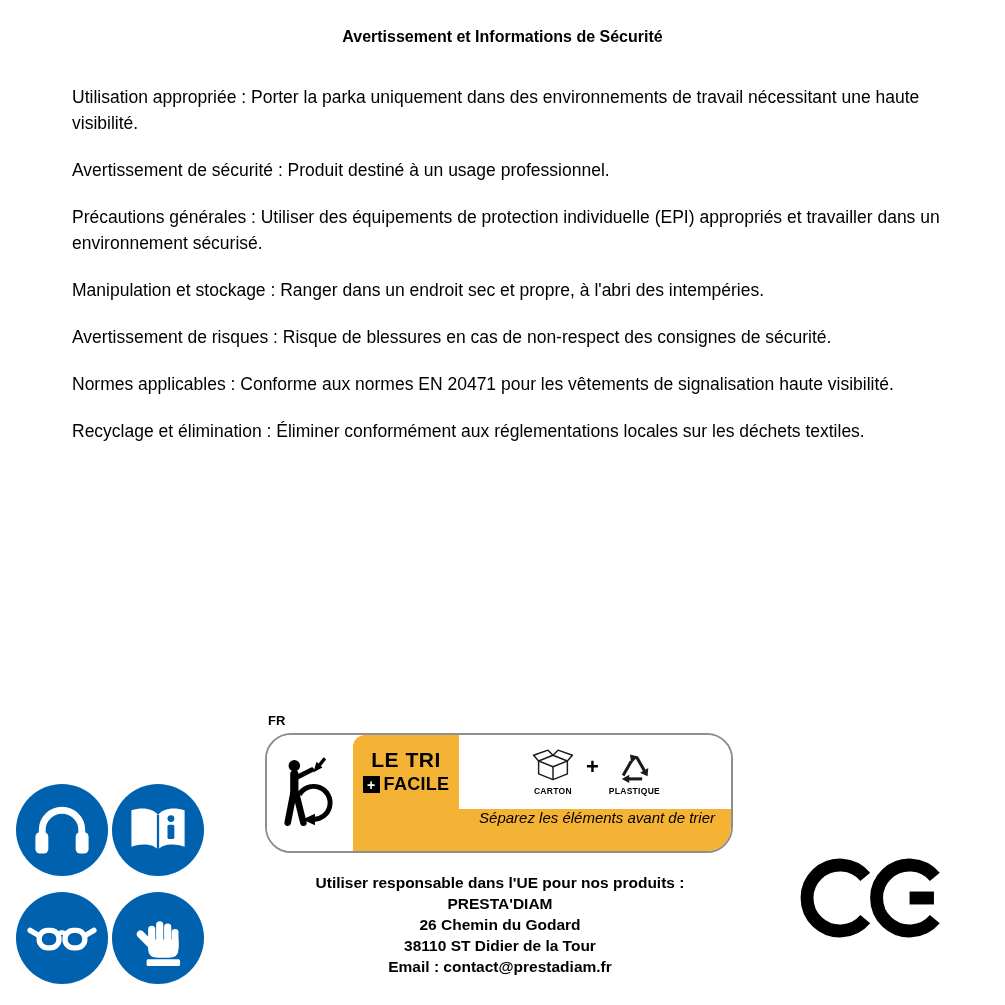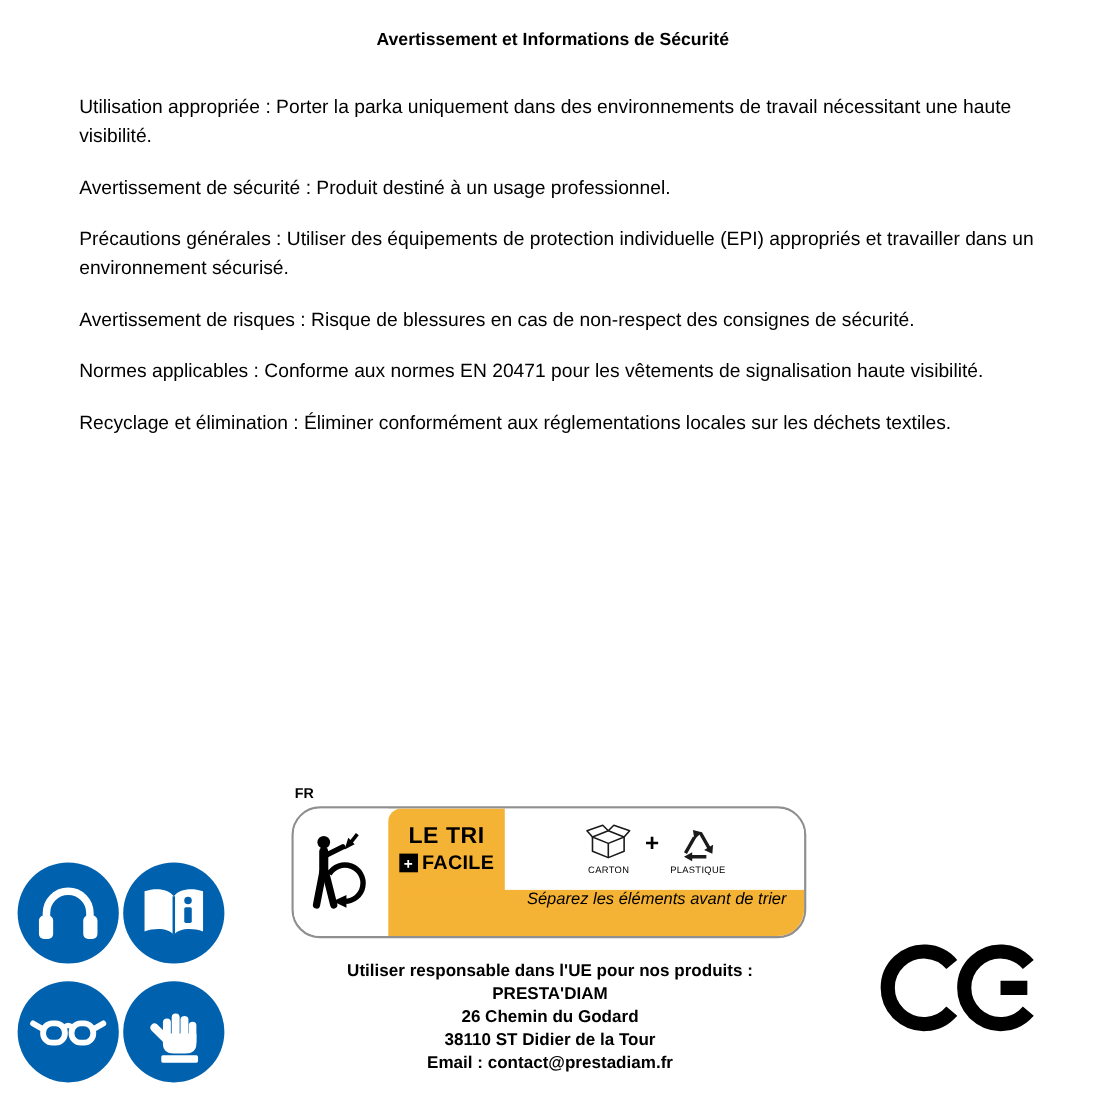--- a/index.html
+++ b/index.html
@@ -55,21 +55,21 @@
     width: 17px; height: 17px; background: #000; color: #fff;
     display: flex; align-items: center; justify-content: center;
     font-size: 14px; font-weight: bold; line-height: 1;
   }
   .letri-facile { font-size: 18px; font-weight: bold; letter-spacing: 0.3px; }
 
   .materials-zone {
     flex: 1; background: #fff; display: flex; align-items: center; justify-content: center; gap: 10px;
   }
   .material { display: flex; flex-direction: column; align-items: center; gap: 2px; }
-  .material-label { font-size: 8.5px; font-weight: normal; letter-spacing: 0.3px; }
+  .material-label { font-size: 8.5px; font-weight: bold; letter-spacing: 0.3px; }
   .plus-sep { font-size: 22px; font-weight: bold; margin-top: -10px; }
 
   .chevron-zone { width: 88px; position: relative; background: #fff; }
   .chevron {
     position: absolute; top: 2px; bottom: 2px; left: 0; right: 5px;
     background: #F5B335;
     clip-path: polygon(0 0, 72% 0, 100% 50%, 72% 100%, 0 100%, 22% 50%);
     display: flex; align-items: center; justify-content: center;
     gap: 3px; padding-left: 16px; padding-right: 8px;
   }
@@ -92,20 +92,21 @@
 </style>
 </head>
 <body>
 
 <div class="doc-title">Avertissement et Informations de Sécurité</div>
 
 <div class="paragraphs">
   <p>Utilisation appropriée : Porter la parka uniquement dans des environnements de travail nécessitant une haute visibilité.</p>
   <p>Avertissement de sécurité : Produit destiné à un usage professionnel.</p>
   <p>Précautions générales : Utiliser des équipements de protection individuelle (EPI) appropriés et travailler dans un environnement sécurisé.</p>
+  <p>Manipulation et stockage : Ranger dans un endroit sec et propre, à l'abri des intempéries.</p>
   <p>Avertissement de risques : Risque de blessures en cas de non-respect des consignes de sécurité.</p>
   <p>Normes applicables : Conforme aux normes EN 20471 pour les vêtements de signalisation haute visibilité.</p>
   <p>Recyclage et élimination : Éliminer conformément aux réglementations locales sur les déchets textiles.</p>
 </div>
 
 <div class="ppe-grid">
   <div class="ppe">
     <svg viewBox="0 0 100 100">
       <path d="M24 64 V50 a26 26 0 0 1 52 0 v14" fill="none" stroke="#fff" stroke-width="9" stroke-linecap="round"></path>
       <rect x="15" y="53" width="17" height="28" rx="6" fill="#fff"></rect>

